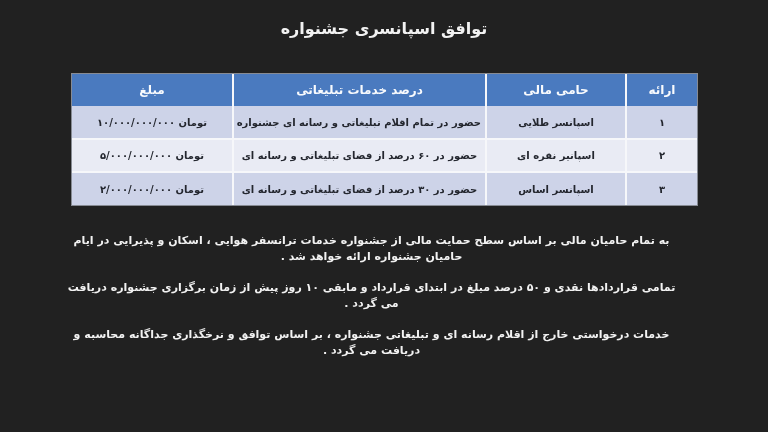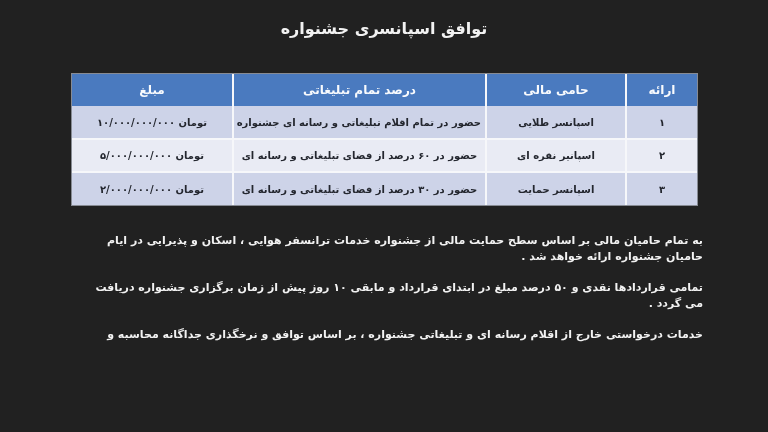--- a/index.html
+++ b/index.html
@@ -65,71 +65,72 @@
   td.amount{direction:ltr;}
   .notes{
     position:absolute;top:233px;right:65px;left:40px;
     direction:rtl;
     text-align:right;
     color:var(--light);
     font-size:11px;
     line-height:15.5px;
   }
   .note{margin-bottom:16px;}
-  .note-line{white-space:nowrap;}
+  .note-line{white-space:nowrap;text-align:center;}
 </style>
 </head>
 <body>
 
 <div class="slide-title">توافق اسپانسری جشنواره</div>
 
 <div class="table-wrap">
   <table>
     <colgroup>
       <col style="width:71px">
       <col style="width:140px">
       <col style="width:253px">
       <col style="width:161px">
     </colgroup>
     <thead>
       <tr>
         <th>ارائه</th>
         <th>حامی مالی</th>
-        <th>درصد تمام تبلیغاتی</th>
+        <th>درصد خدمات تبلیغاتی</th>
         <th>مبلغ</th>
       </tr>
     </thead>
     <tbody>
       <tr class="band">
         <td>۱</td>
         <td>اسپانسر طلایی</td>
         <td>حضور در تمام اقلام تبلیغاتی و رسانه ای جشنواره</td>
         <td class="amount">۱۰/۰۰۰/۰۰۰/۰۰۰ تومان</td>
       </tr>
       <tr class="band-alt">
         <td>۲</td>
         <td>اسپانیر نقره ای</td>
         <td>حضور در ۶۰ درصد از فضای تبلیغاتی و رسانه ای</td>
         <td class="amount">۵/۰۰۰/۰۰۰/۰۰۰ تومان</td>
       </tr>
       <tr class="band">
         <td>۳</td>
-        <td>اسپانسر حمایت</td>
+        <td>اسپانسر اساس</td>
         <td>حضور در ۳۰ درصد از فضای تبلیغاتی و رسانه ای</td>
         <td class="amount">۲/۰۰۰/۰۰۰/۰۰۰ تومان</td>
       </tr>
     </tbody>
   </table>
 </div>
 
 <div class="notes">
   <div class="note">
     <div class="note-line">به تمام حامیان مالی بر اساس سطح حمایت مالی از جشنواره خدمات ترانسفر هوایی ، اسکان و پذیرایی در ایام</div>
     <div class="note-line">حامیان جشنواره ارائه خواهد شد .</div>
   </div>
   <div class="note">
     <div class="note-line">تمامی قراردادها نقدی و ۵۰ درصد مبلغ در ابتدای قرارداد و مابقی ۱۰ روز پیش از زمان برگزاری جشنواره دریافت</div>
     <div class="note-line">می گردد .</div>
   </div>
   <div class="note">
     <div class="note-line">خدمات درخواستی خارج از اقلام رسانه ای و تبلیغاتی جشنواره ، بر اساس توافق و نرخگذاری جداگانه محاسبه و</div>
+    <div class="note-line">دریافت می گردد .</div>
   </div>
 </div>
 
 </body></html>

